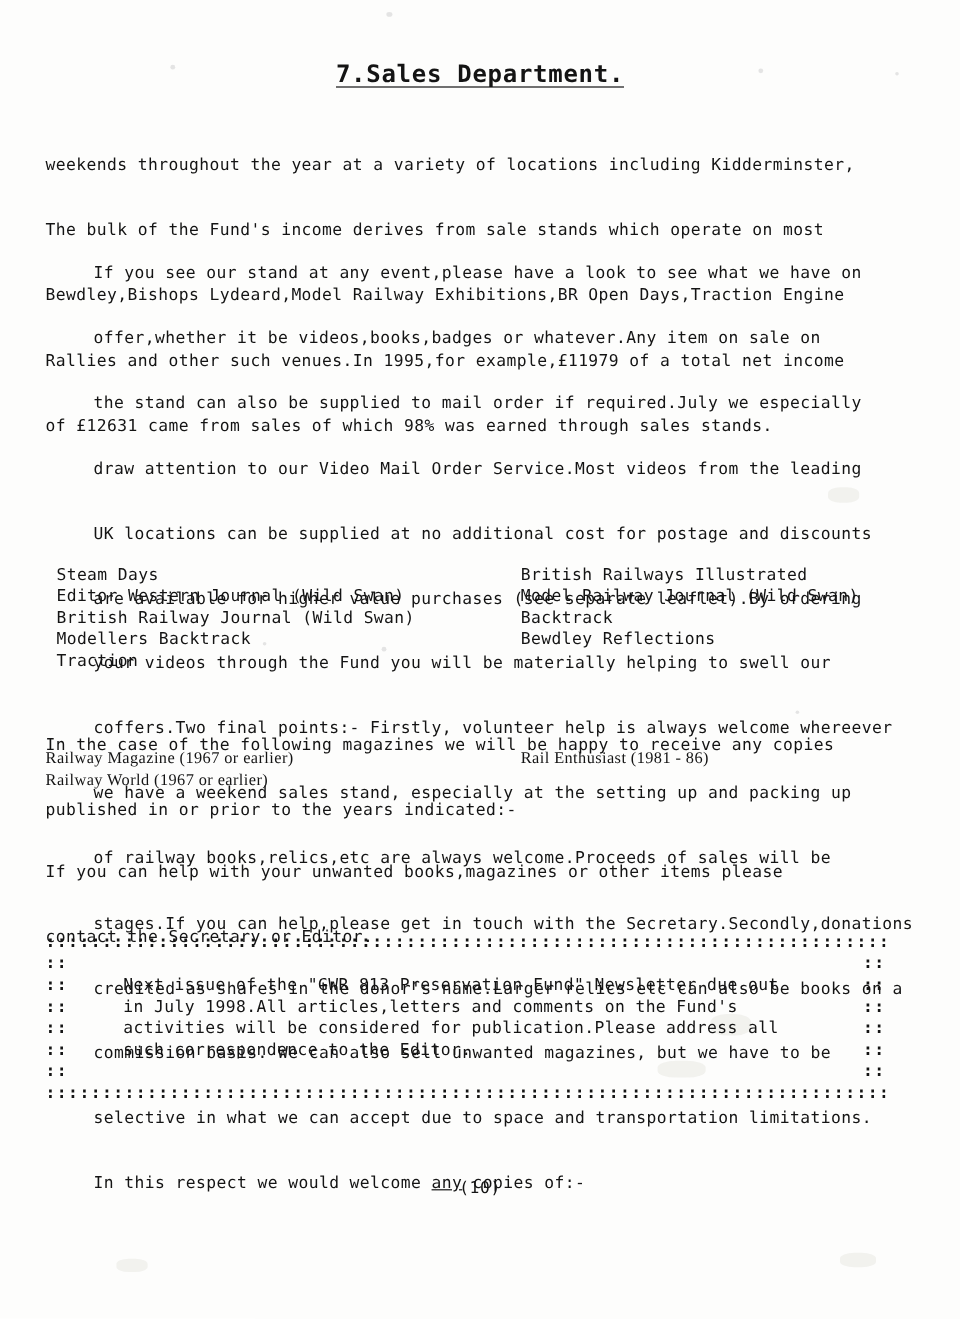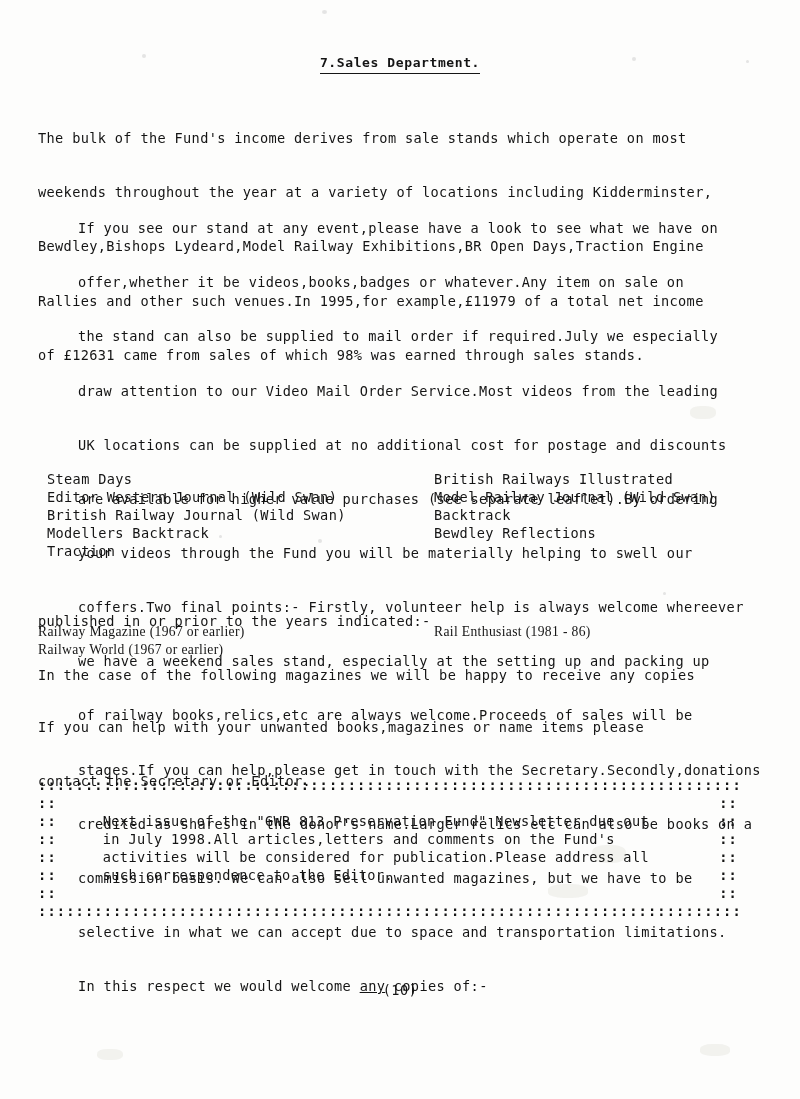--- a/index.html
+++ b/index.html
@@ -42,21 +42,21 @@
   
   .title-wrap {
     position: absolute;
     top: 52px;
     left: 0;
     width: 800px;
     text-align: center;
   }
   .title {
     display: inline-block;
-    font-size: 13px;
+    font-size: 20px;
     font-weight: bold;
     letter-spacing: .6px;
     border-bottom: 1.6px solid #151515;
     padding-bottom: 1px;
     line-height: 19px;
   }
 
   
   .body-block {
     position: absolute;
@@ -166,22 +166,22 @@
   <div class="smudge" style="left:592px; top:845px; width:34px; height:18px;"></div>
   <div class="smudge" style="left:548px; top:884px; width:40px; height:14px;"></div>
   <div class="smudge" style="left:700px; top:1044px; width:30px; height:12px;"></div>
   <div class="smudge" style="left:97px;  top:1049px; width:26px; height:11px;"></div>
 
   <div class="title-wrap">
     <span class="title">7.Sales Department.</span>
   </div>
 
   <div class="body-block" id="para-1">
+    <div class="body-line">weekends throughout the year at a variety of locations including Kidderminster,</div>
     <div class="body-line">The bulk of the Fund's income derives from sale stands which operate on most</div>
-    <div class="body-line">weekends throughout the year at a variety of locations including Kidderminster,</div>
     <div class="body-line">Bewdley,Bishops Lydeard,Model Railway Exhibitions,BR Open Days,Traction Engine</div>
     <div class="body-line">Rallies and other such venues.In 1995,for example,£11979 of a total net income</div>
     <div class="body-line">of £12631 came from sales of which 98% was earned through sales stands.</div>
   </div>
 
   <div class="body-block" id="para-2">
     <div class="body-line">If you see our stand at any event,please have a look to see what we have on</div>
     <div class="body-line">offer,whether it be videos,books,badges or whatever.Any item on sale on</div>
     <div class="body-line">the stand can also be supplied to mail order if required.July we especially</div>
     <div class="body-line">draw attention to our Video Mail Order Service.Most videos from the leading</div>
@@ -215,37 +215,37 @@
       <span class="col-a">Modellers Backtrack</span>
       <span class="col-b">Bewdley Reflections</span>
     </div>
     <div class="list-row">
       <span class="col-a">Traction</span>
       <span class="col-b"></span>
     </div>
   </div>
 
   <div id="years-intro">
+    <div class="body-line">In the case of the following magazines we will be happy to receive any copies</div>
     <div class="body-line">published in or prior to the years indicated:-</div>
-    <div class="body-line">In the case of the following magazines we will be happy to receive any copies</div>
   </div>
 
   <div class="list-block" id="list-years">
     <div class="list-row">
       <span class="col-a">Railway Magazine (1967 or earlier)</span>
       <span class="col-b">Rail Enthusiast (1981 - 86)</span>
     </div>
     <div class="list-row">
       <span class="col-a">Railway World (1967 or earlier)</span>
       <span class="col-b"></span>
     </div>
   </div>
 
   <div class="body-block" id="closing">
-    <div class="body-line">If you can help with your unwanted books,magazines or name items please</div>
+    <div class="body-line">If you can help with your unwanted books,magazines or other items please</div>
     <div class="body-line">contact the Secretary or Editor.</div>
   </div>
 
   <div class="notice">
     <div class="notice-rule">::::::::::::::::::::::::::::::::::::::::::::::::::::::::::::::::::::::::::::::::::</div>
 
     <div class="notice-row">
       <span class="notice-side">::</span>
       <span class="notice-text"></span>
       <span class="notice-side">::</span>

